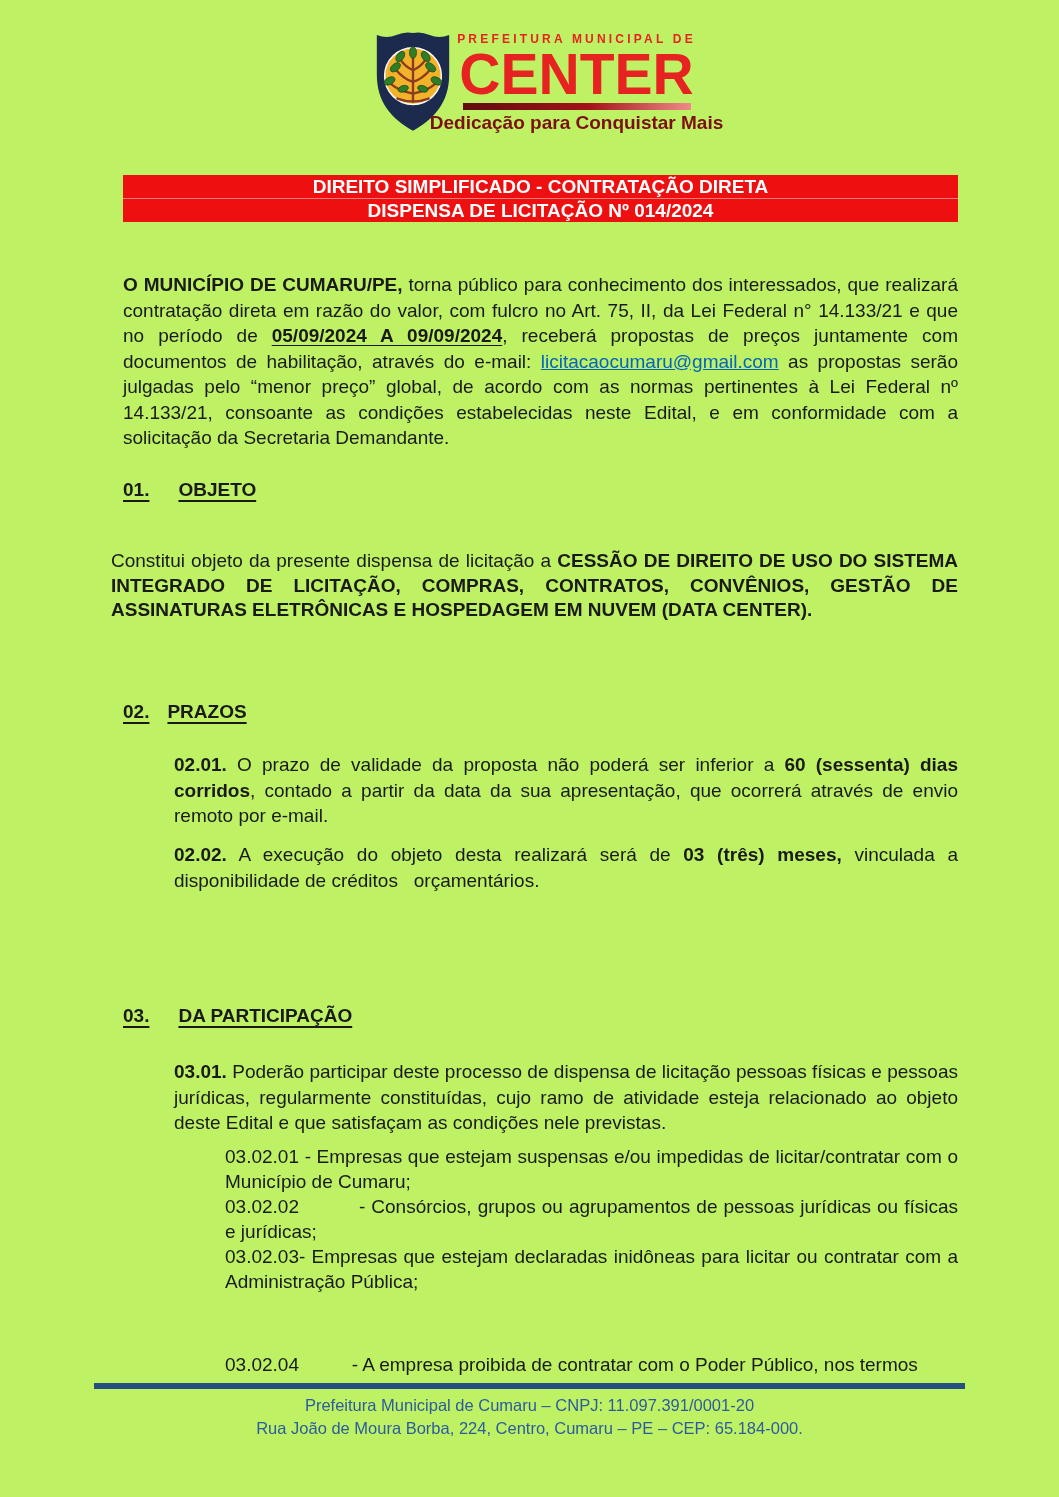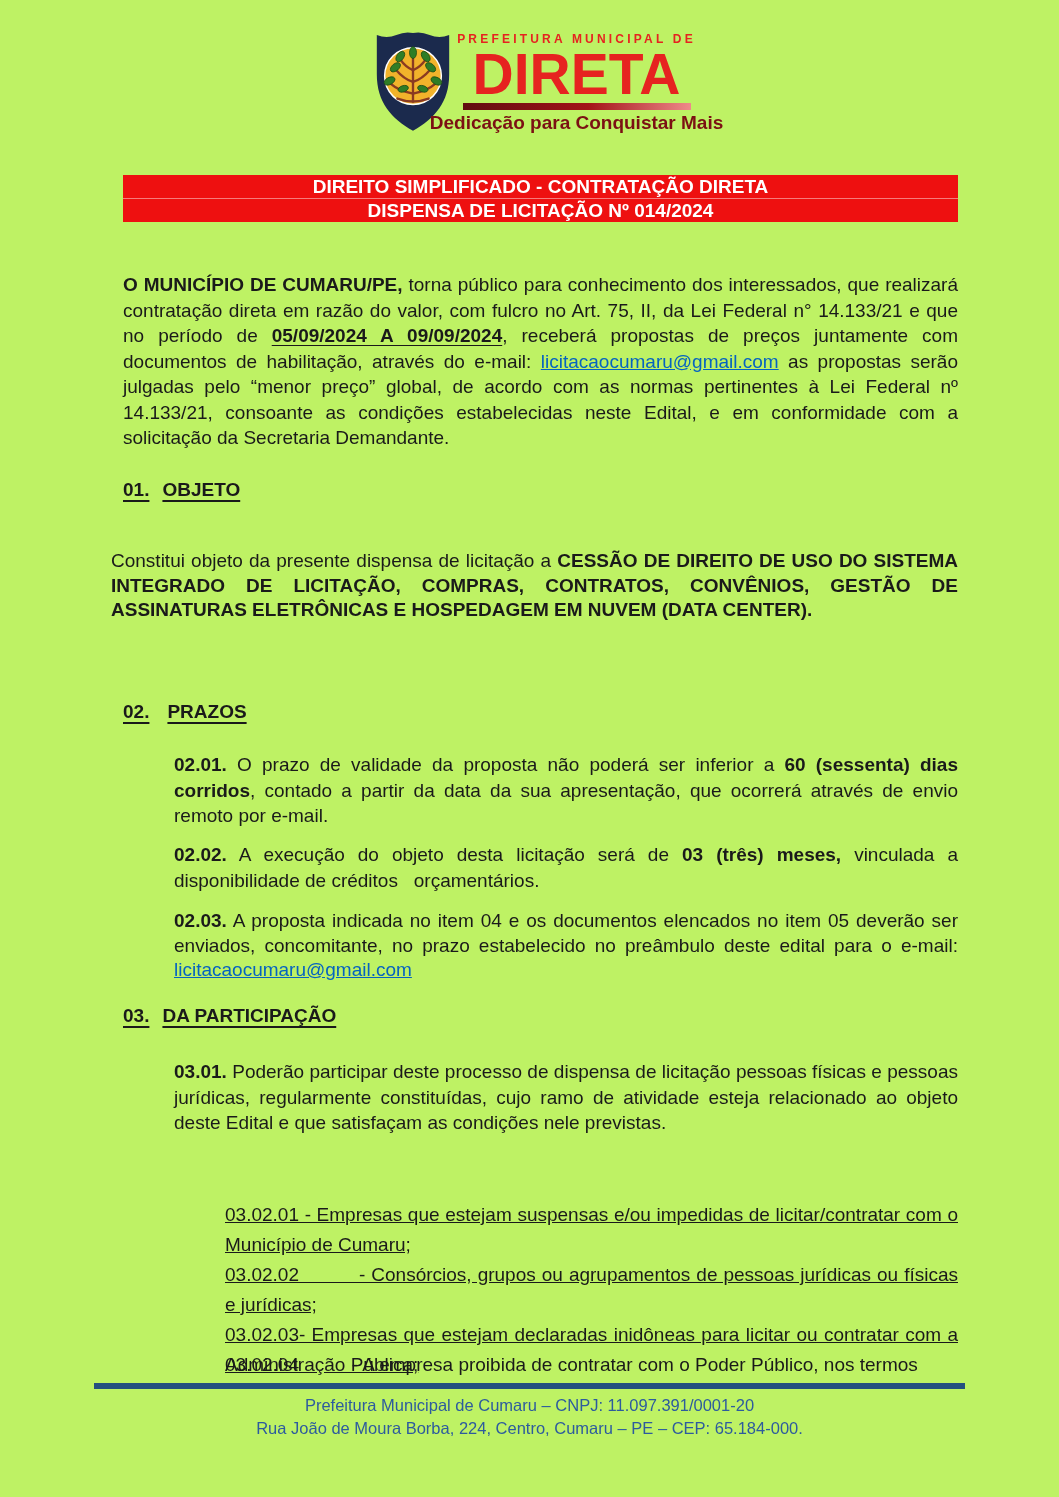--- a/index.html
+++ b/index.html
@@ -24,33 +24,33 @@
           font-weight:bold;font-size:19px;text-align:center;}
   .banner-row{height:23px;line-height:23px;}
   .banner-row.second{border-top:1px solid rgba(255,255,255,.45);}
   
   .para{position:absolute;font-size:19px;line-height:25.5px;text-align:justify;}
   b,.bold{font-weight:bold;}
   .u-bold{font-weight:bold;text-decoration:underline;text-underline-offset:3px;}
   a.mail{color:#0563c1;text-decoration:underline;}
   .heading{position:absolute;font-size:19px;font-weight:bold;white-space:nowrap;}
   .heading .hu{text-decoration:underline;text-decoration-thickness:2px;text-underline-offset:4px;}
-  .heading .num{margin-right:13px;}
+  .heading .num{margin-right:29px;}
   .heading.wide .num{margin-right:18px;}
   .p-intro{top:272px;left:123px;width:835px;}
   .h-01{top:479px;left:123px;}
   .p-objeto{top:549px;left:111px;width:847px;line-height:24.5px;}
   .h-02{top:701px;left:123px;}
   .p-0201{top:752px;left:174px;width:784px;}
   .p-0202{top:842px;left:174px;width:784px;}
   .p-0203{top:909px;left:174px;width:784px;line-height:24.5px;}
   .h-03{top:1005px;left:123px;}
   .p-0301{top:1059px;left:174px;width:784px;}
   .p-0302{top:1150px;left:174px;width:784px;}
-  .p-subs{top:1200px;left:225px;width:733px;line-height:30px;text-decoration:underline;}
+  .p-subs{top:1144px;left:225px;width:733px;line-height:25px;}
   .p-sub4{top:1352px;left:225px;width:733px;}
   
   .rule{position:absolute;top:1383px;left:94px;width:871px;height:6px;background:#24507f;}
   .footer-line{position:absolute;left:0;width:100%;text-align:center;color:#2d5b9e;font-size:16.5px;}
   .footer-1{top:1396px;}
   .footer-2{top:1419px;}
 </style>
 </head>
 <body>
 
@@ -77,44 +77,43 @@
         <ellipse cx="45" cy="28" rx="3.6" ry="6"></ellipse>
         <ellipse cx="69" cy="57" rx="6" ry="3.6" transform="rotate(28 69 57)"></ellipse>
         <ellipse cx="63" cy="43" rx="6" ry="3.6" transform="rotate(40 63 43)"></ellipse>
         <ellipse cx="58" cy="32" rx="6" ry="3.6" transform="rotate(55 58 32)"></ellipse>
         <ellipse cx="35" cy="65" rx="5.4" ry="3.2" transform="rotate(-18 35 65)"></ellipse>
         <ellipse cx="55" cy="65" rx="5.4" ry="3.2" transform="rotate(18 55 65)"></ellipse>
       </g>
     </svg>
     <div class="logo-text">
       <div class="org-line">PREFEITURA MUNICIPAL DE</div>
-      <div class="city">DIRETA</div>
+      <div class="city">CENTER</div>
       <div class="slogan-bar"></div>
       <div class="slogan">Dedicação para Conquistar Mais</div>
     </div>
   </div>
 
   <div class="banner">
     <div class="banner-row">DIREITO SIMPLIFICADO - CONTRATAÇÃO DIRETA</div>
     <div class="banner-row second">DISPENSA DE LICITAÇÃO Nº 014/2024</div>
   </div>
 
   <div class="para p-intro"><span class="bold">O MUNICÍPIO DE CUMARU/PE,</span><span> torna público para conhecimento dos interessados, que realizará contratação direta em razão do valor, com fulcro no Art. 75, II, da Lei Federal n° 14.133/21 e que no período de </span><span class="u-bold">05/09/2024 A 09/09/2024</span><span>, receberá propostas de preços juntamente com documentos de habilitação, através do e-mail: </span><a class="mail" href="#">licitacaocumaru@gmail.com</a><span> as propostas serão julgadas pelo “menor preço” global, de acordo com as normas pertinentes à Lei Federal nº 14.133/21, consoante as condições estabelecidas neste Edital, e em conformidade com a solicitação da Secretaria Demandante.</span></div>
 
   <div class="heading h-01"><span class="hu num">01.</span><span class="hu">OBJETO</span></div>
 
   <div class="para p-objeto"><span>Constitui objeto da presente dispensa de licitação a </span><span class="bold">CESSÃO DE DIREITO DE USO DO SISTEMA INTEGRADO DE LICITAÇÃO, COMPRAS, CONTRATOS, CONVÊNIOS, GESTÃO DE ASSINATURAS ELETRÔNICAS E HOSPEDAGEM EM NUVEM (DATA CENTER).</span></div>
 
   <div class="heading wide h-02"><span class="hu num">02.</span><span class="hu">PRAZOS</span></div>
 
   <div class="para p-0201"><span class="bold">02.01.</span><span> O prazo de validade da proposta não poderá ser inferior a </span><span class="bold">60 (sessenta) dias corridos</span><span>, contado a partir da data da sua apresentação, que ocorrerá através de envio remoto por e-mail.</span></div>
 
-  <div class="para p-0202"><span class="bold">02.02.</span><span> A execução do objeto desta licitação será de </span><span class="bold">03 (três) meses,</span><span> vinculada a disponibilidade de créditos&nbsp;&nbsp; orçamentários.</span></div>
+  <div class="para p-0202"><span class="bold">02.02.</span><span> A execução do objeto desta realizará será de </span><span class="bold">03 (três) meses,</span><span> vinculada a disponibilidade de créditos&nbsp;&nbsp; orçamentários.</span></div>
 
-  <div class="para p-0203"><span class="bold">02.03.</span><span> A proposta indicada no item 04 e os documentos elencados no item 05 deverão ser enviados, concomitante, no prazo estabelecido no preâmbulo deste edital para o e-mail: </span><a class="mail" href="#">licitacaocumaru@gmail.com</a></div>
 
   <div class="heading h-03"><span class="hu num">03.</span><span class="hu">DA PARTICIPAÇÃO</span></div>
 
   <div class="para p-0301"><span class="bold">03.01.</span><span> Poderão participar deste processo de dispensa de licitação pessoas físicas e pessoas jurídicas, regularmente constituídas, cujo ramo de atividade esteja relacionado ao objeto deste Edital e que satisfaçam as condições nele previstas.</span></div>
 
 
   <div class="para p-subs"><span>03.02.01 - Empresas que estejam suspensas e/ou impedidas de licitar/contratar com o Município de Cumaru;</span><br><span>03.02.02&nbsp;&nbsp;&nbsp;&nbsp;&nbsp;&nbsp;&nbsp;&nbsp;&nbsp;&nbsp;- Consórcios, grupos ou agrupamentos de pessoas jurídicas ou físicas e jurídicas;</span><br><span>03.02.03- Empresas que estejam declaradas inidôneas para licitar ou contratar com a Administração Pública;</span></div>
 
   <div class="para p-sub4">03.02.04&nbsp;&nbsp;&nbsp;&nbsp;&nbsp;&nbsp;&nbsp;&nbsp;&nbsp;&nbsp;- A empresa proibida de contratar com o Poder Público, nos termos</div>
 

